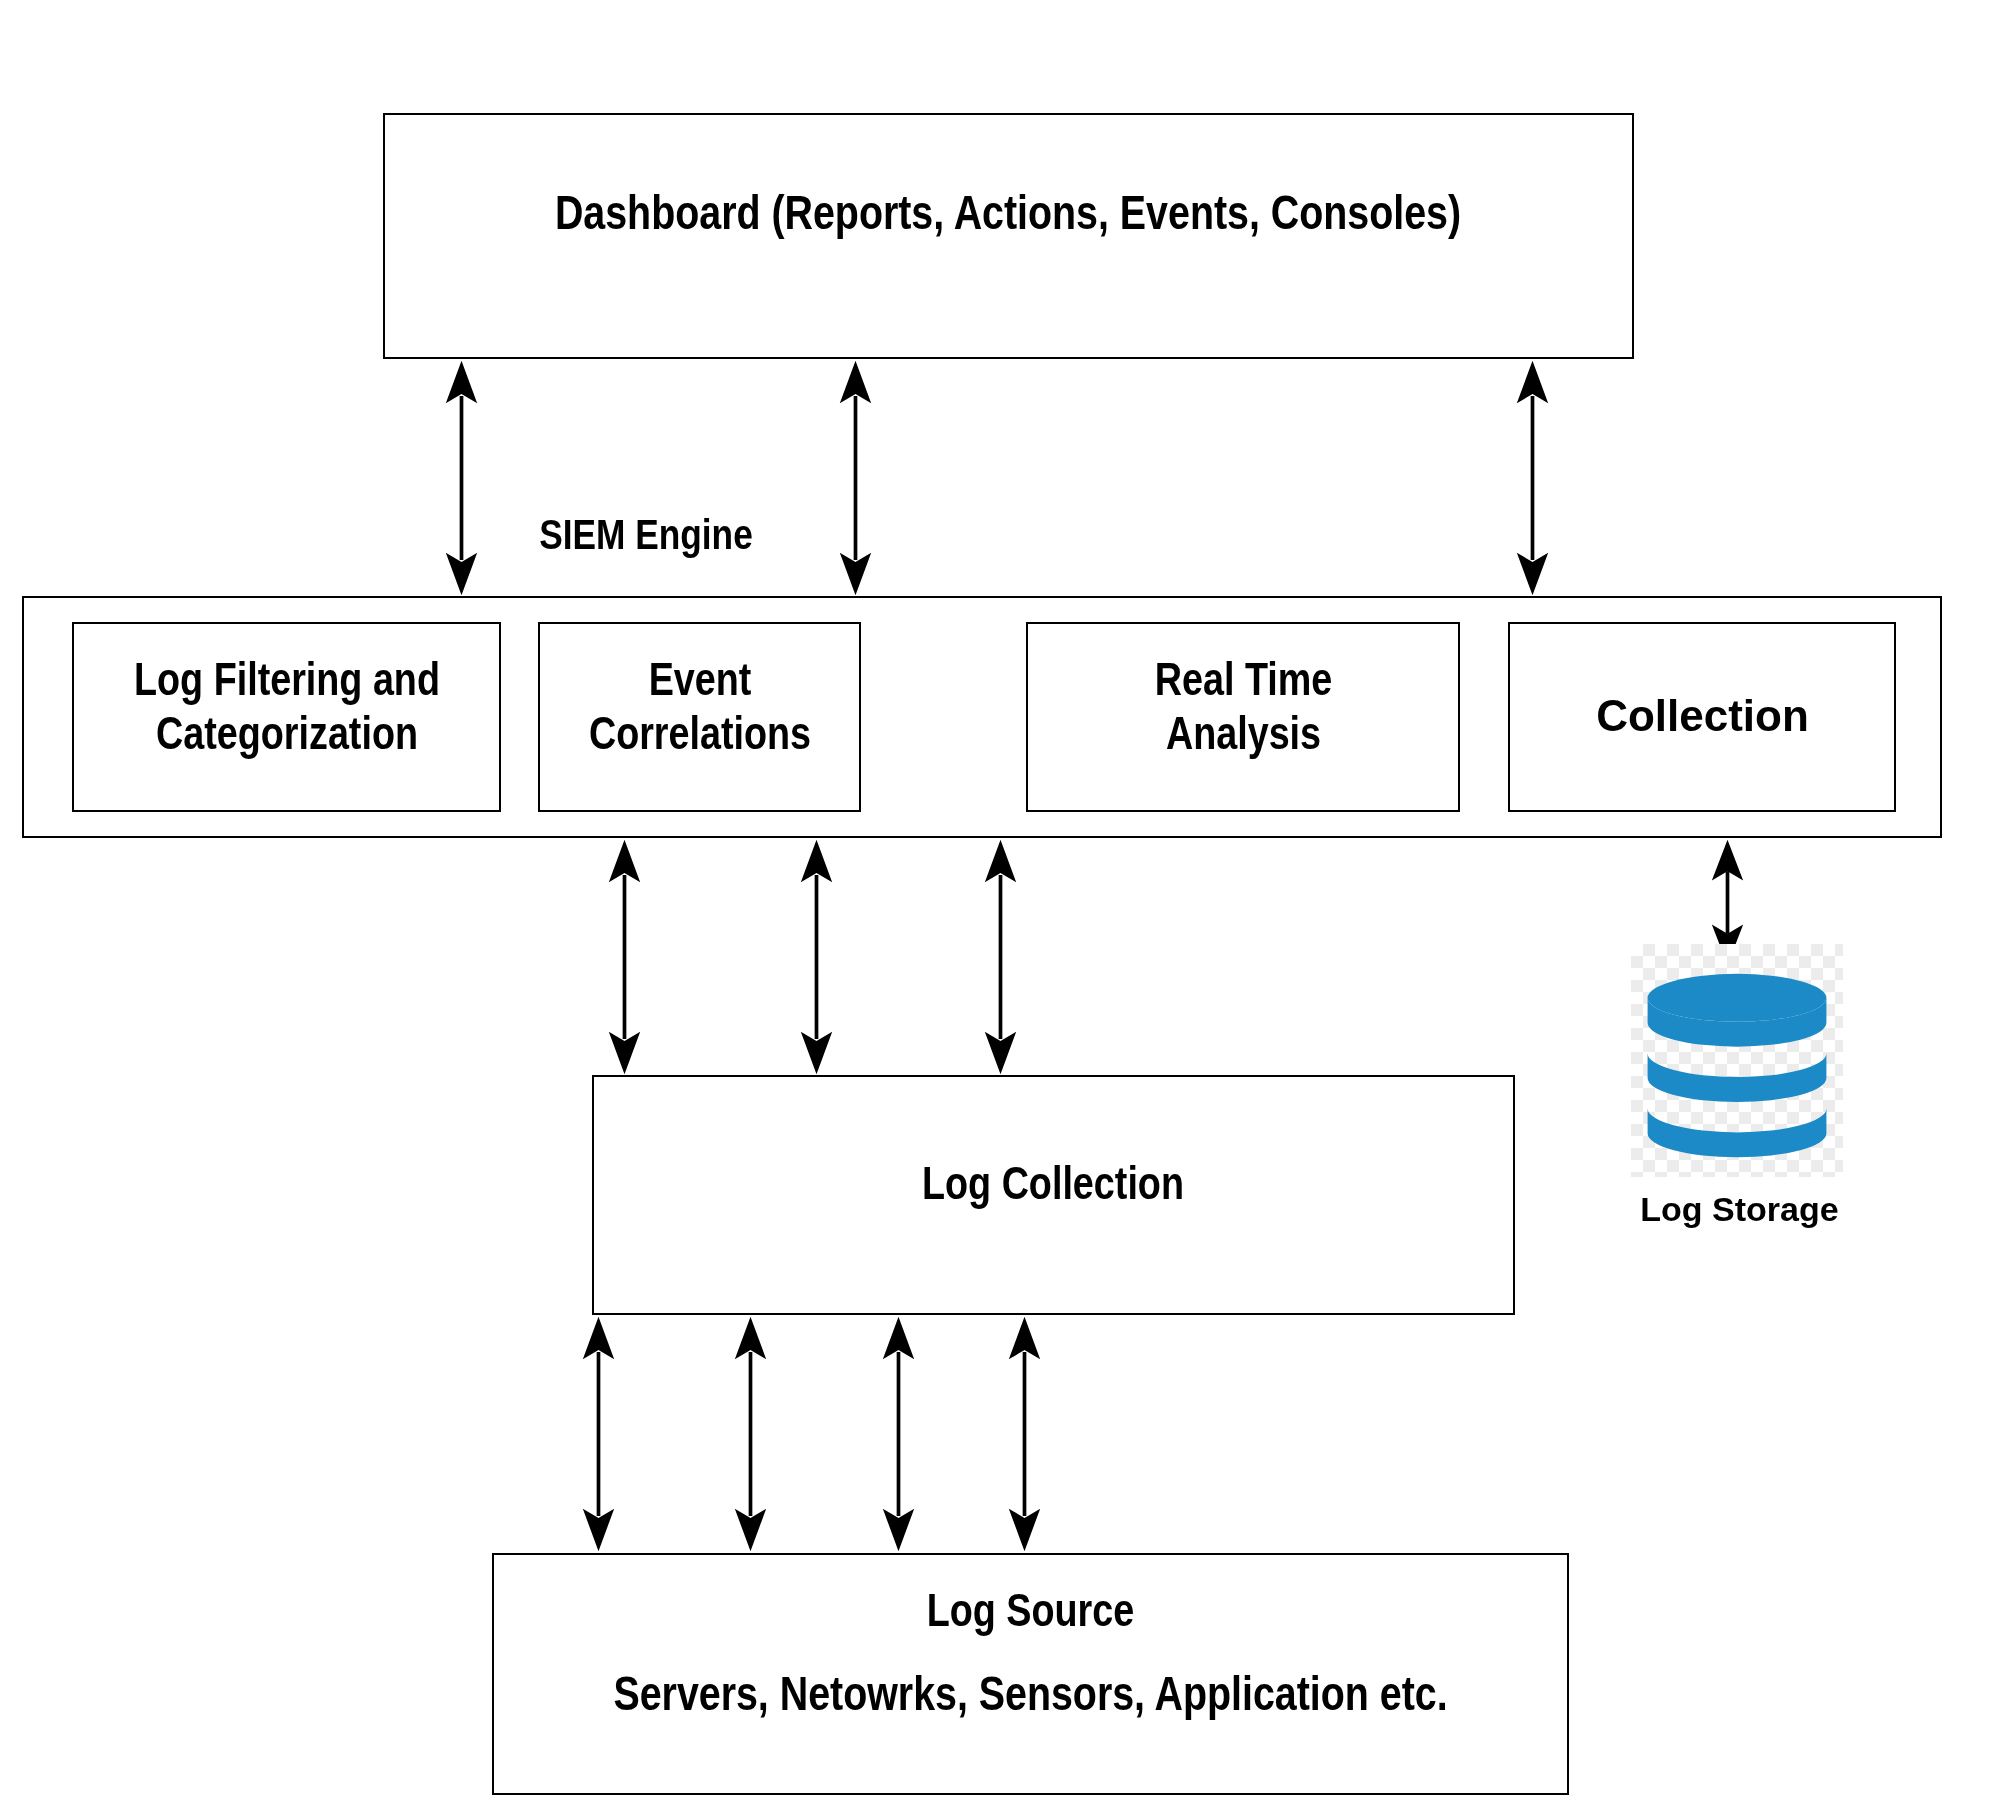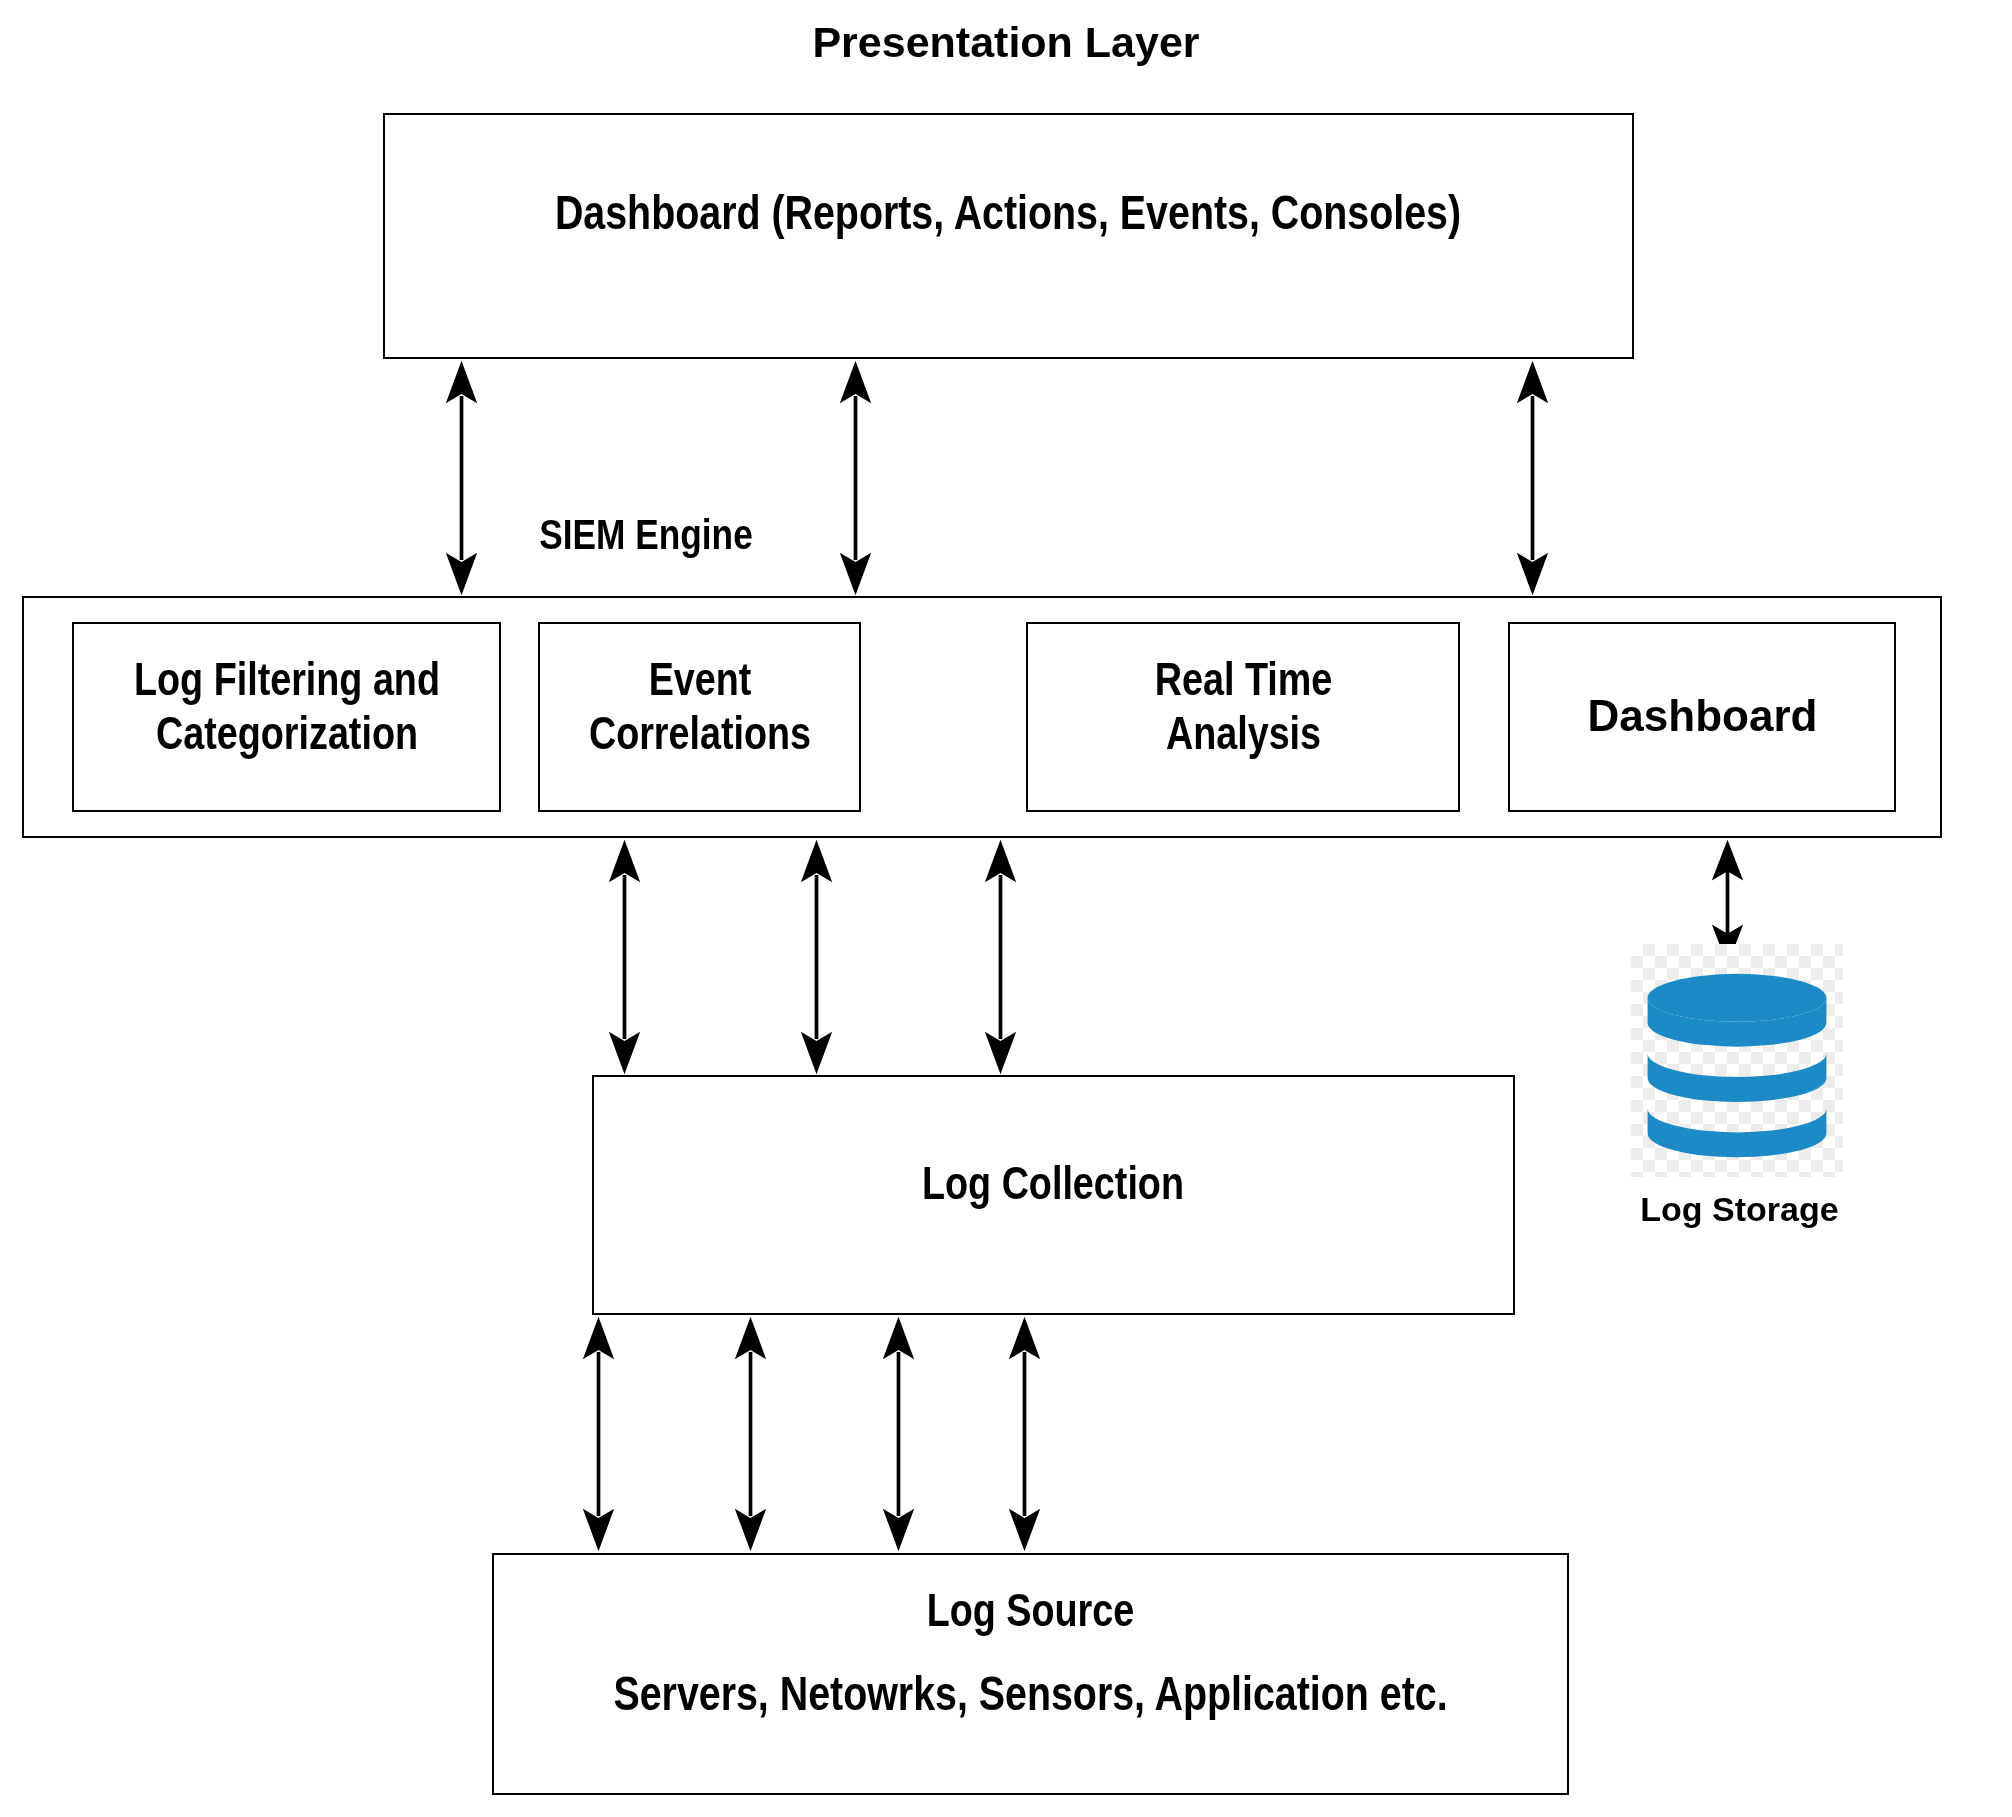--- a/index.html
+++ b/index.html
@@ -72,21 +72,20 @@
   .db-svg {
     position: absolute;
     inset: 0;
   }
 </style>
 </head>
 <body>
 
 <div id="canvas">
 
-  <div class="label normalw" style="left:683px; top:16.6px; width:646px; font-size:43px;">Presentation Layer</div>
 
   <div class="box" style="left:383px; top:113px; width:1251px; height:246px;"></div>
   <div class="label cond" style="left:401px; top:185px; width:1214px; font-size:48px;">Dashboard (Reports, Actions, Events, Consoles)</div>
 
   <div class="arrow" style="left:443px; top:359px; width:37px; height:238px;">
     <svg width="37" height="238" viewBox="0 0 40 258">
       <line x1="20" y1="40" x2="20" y2="218" stroke="#000" stroke-width="4"></line>
       <polygon points="20,2 3,48 20,38 37,48" fill="#000"></polygon>
       <polygon points="20,256 3,210 20,220 37,210" fill="#000"></polygon>
     </svg>
@@ -116,21 +115,21 @@
 
   <div class="box-inner" style="left:538px; top:622px; width:323px; height:190px;"></div>
   <div class="label cond" style="left:544px; top:652px; width:312px; font-size:46px;">Event
 Correlations</div>
 
   <div class="box-inner" style="left:1026px; top:622px; width:434px; height:190px;"></div>
   <div class="label cond" style="left:1032px; top:652px; width:423px; font-size:46px;">Real Time
 Analysis</div>
 
   <div class="box-inner" style="left:1508px; top:622px; width:388px; height:190px;"></div>
-  <div class="label normalw" style="left:1514px; top:690px; width:377px; font-size:44px;">Dashboard</div>
+  <div class="label normalw" style="left:1514px; top:690px; width:377px; font-size:44px;">Collection</div>
 
   <div class="arrow" style="left:606px; top:838px; width:37px; height:238px;">
     <svg width="37" height="238" viewBox="0 0 40 258">
       <line x1="20" y1="40" x2="20" y2="218" stroke="#000" stroke-width="4"></line>
       <polygon points="20,2 3,48 20,38 37,48" fill="#000"></polygon>
       <polygon points="20,256 3,210 20,220 37,210" fill="#000"></polygon>
     </svg>
   </div>
   <div class="arrow" style="left:798px; top:838px; width:37px; height:238px;">
     <svg width="37" height="238" viewBox="0 0 40 258">

